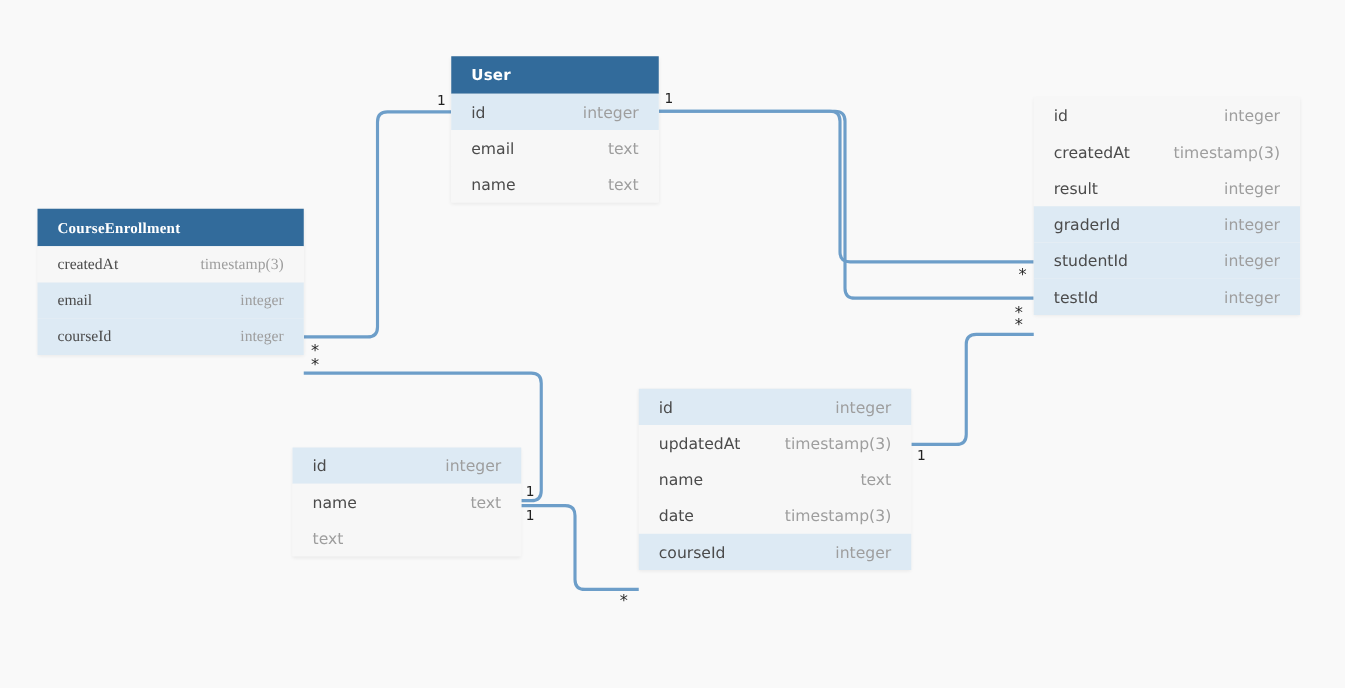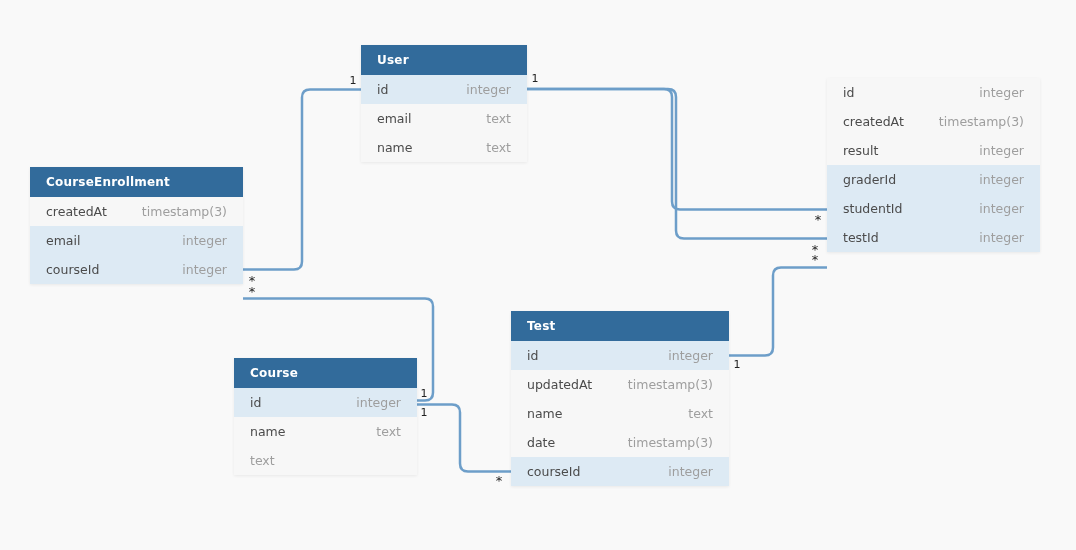--- a/index.html
+++ b/index.html
@@ -105,21 +105,21 @@
     <div class="trow">
       <span class="cname">email</span>
       <span class="ctype">text</span>
     </div>
     <div class="trow">
       <span class="cname">name</span>
       <span class="ctype">text</span>
     </div>
   </div>
 
-  <div class="table" style="left:30px; top:167px; width:213px;">
+  <div class="table" style="left:30px; top:167px; width:213px;font-family:Liberation Serif, serif;">
     <div class="thead">CourseEnrollment</div>
     <div class="trow">
       <span class="cname">createdAt</span>
       <span class="ctype">timestamp(3)</span>
     </div>
     <div class="trow hl">
       <span class="cname">email</span>
       <span class="ctype">integer</span>
     </div>
     <div class="trow hl">
@@ -149,36 +149,34 @@
       <span class="cname">studentId</span>
       <span class="ctype">integer</span>
     </div>
     <div class="trow hl">
       <span class="cname">testId</span>
       <span class="ctype">integer</span>
     </div>
   </div>
 
   <div class="table" style="left:234px; top:358px; width:183px;">
-    <div class="thead">Course</div>
     <div class="trow hl">
       <span class="cname">id</span>
       <span class="ctype">integer</span>
     </div>
     <div class="trow">
       <span class="cname">name</span>
       <span class="ctype">text</span>
     </div>
     <div class="trow">
       <span class="ctype">text</span>
     </div>
   </div>
 
   <div class="table" style="left:511px; top:311px; width:218px;">
-    <div class="thead">Test</div>
     <div class="trow hl">
       <span class="cname">id</span>
       <span class="ctype">integer</span>
     </div>
     <div class="trow">
       <span class="cname">updatedAt</span>
       <span class="ctype">timestamp(3)</span>
     </div>
     <div class="trow">
       <span class="cname">name</span>

